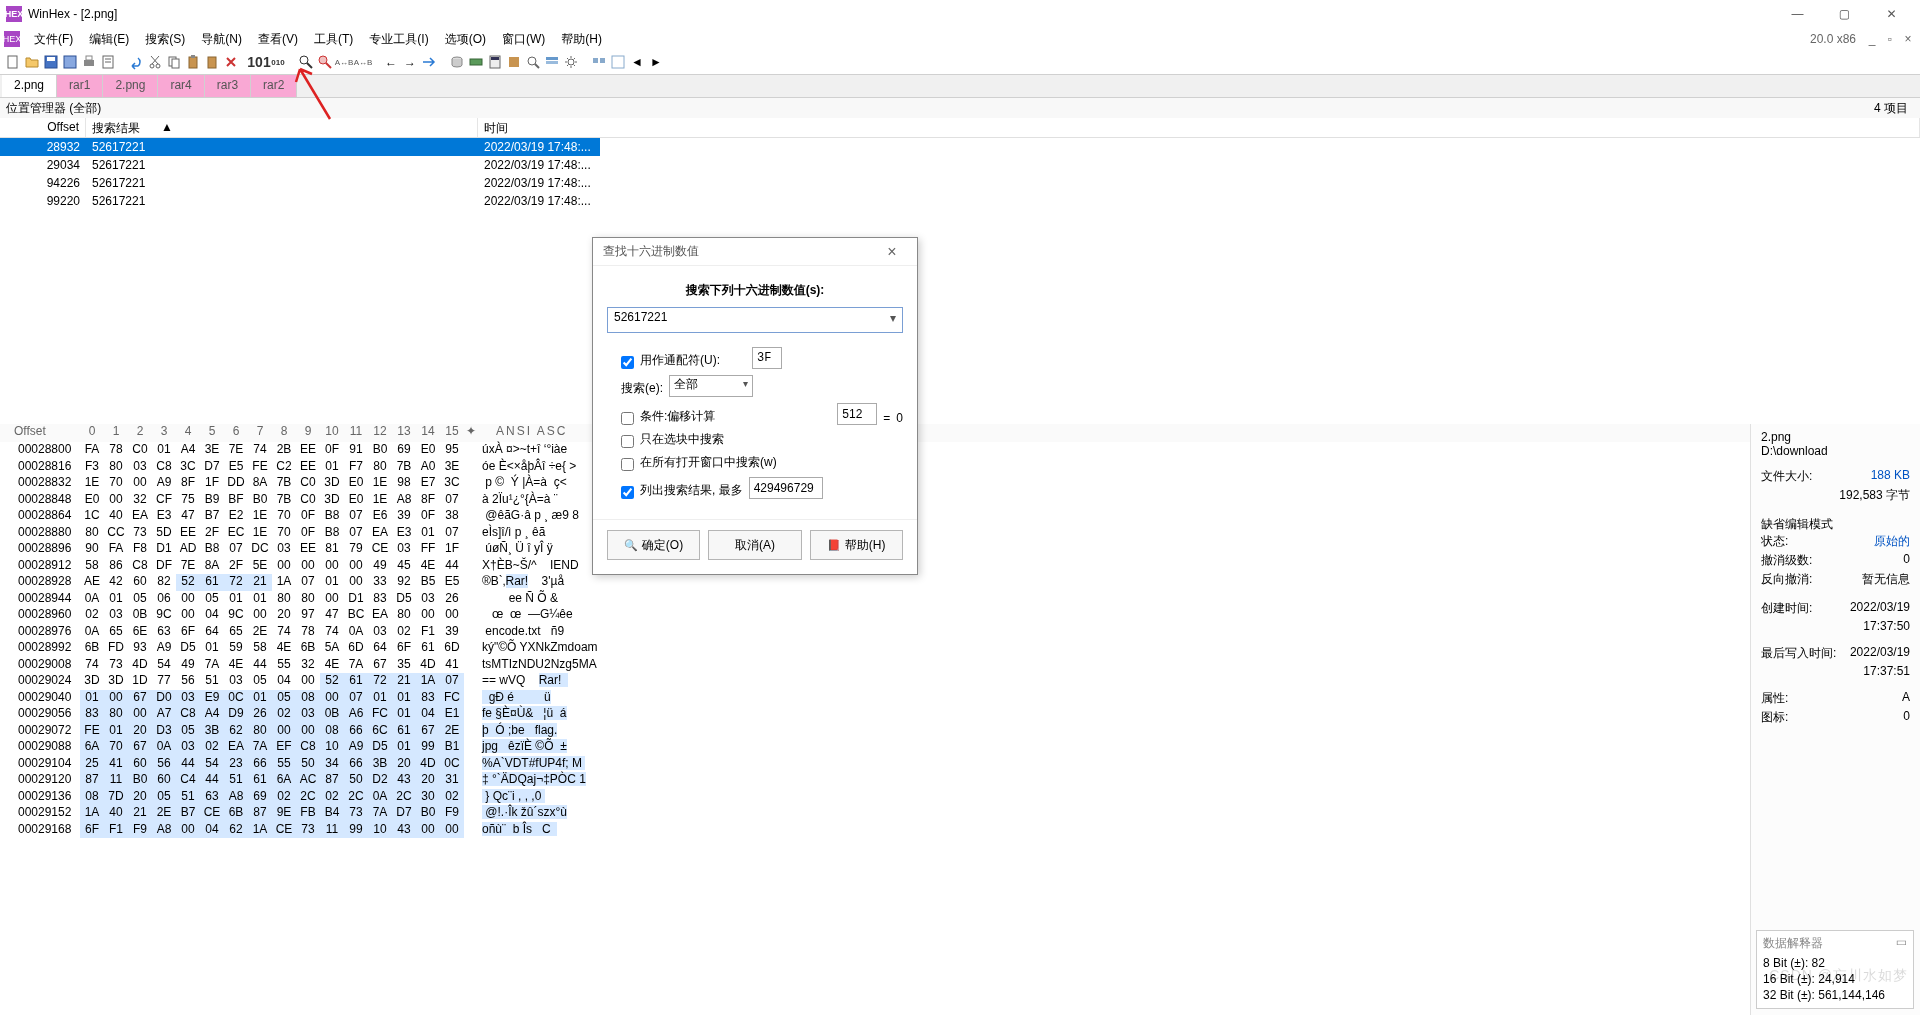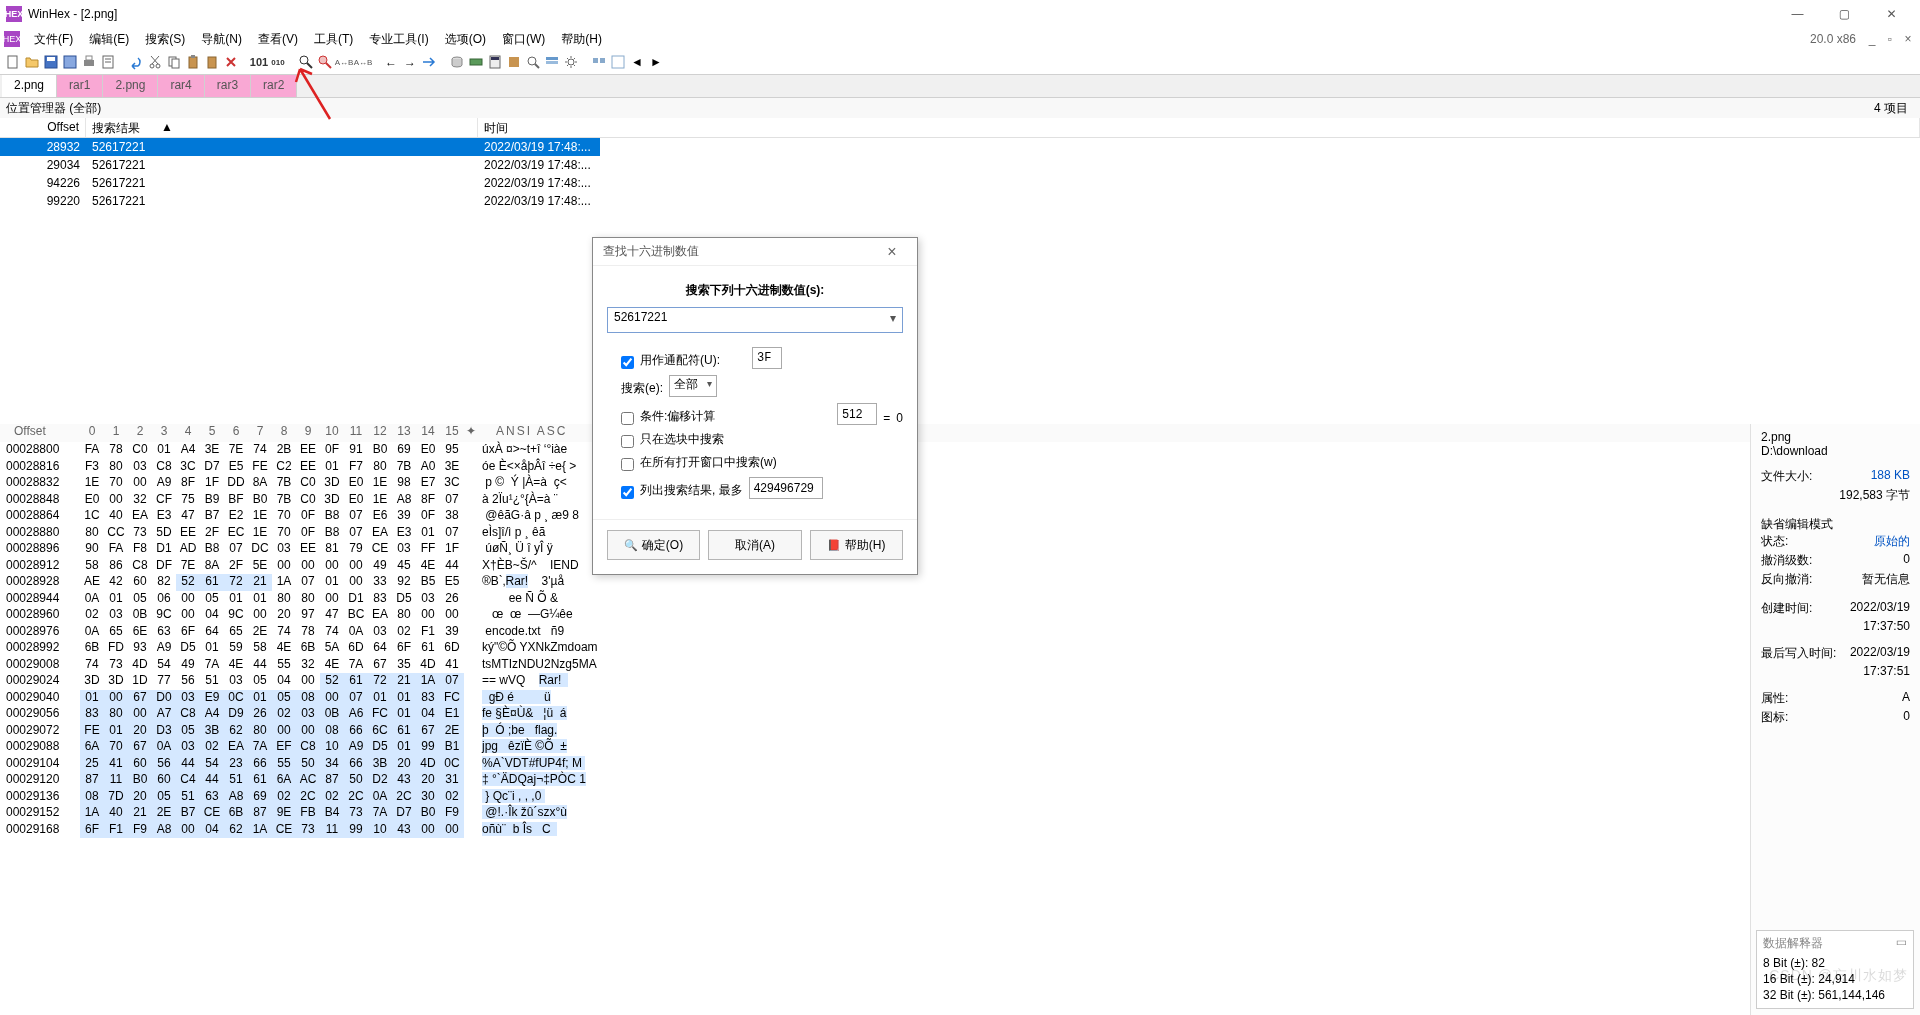--- a/index.html
+++ b/index.html
@@ -35,21 +35,21 @@
 table.res .rc1{width:86px;text-align:right}
 table.res .rc2{width:392px}
 .hexpane{position:absolute;left:0;top:424px;right:170px;bottom:0;background:#fff;font-family:Consolas,monospace;font-size:13px;overflow:hidden}
 .hexhdr{height:18px;display:flex;color:#666;background:#fafafa}
 .hexhdr .off{width:80px;padding-left:14px}
 .hexhdr .bytes{display:flex}
 .hexhdr .bytes span{width:24px;text-align:center}
 .hexhdr .asc{margin-left:18px;letter-spacing:2px}
 .hexrows{height:calc(100% - 18px)}
 .hexrow{height:16.5px;display:flex;color:#000}
-.hexrow .off{width:80px;color:#000;padding-left:6px}
+.hexrow .off{width:80px;color:#000;padding-left:18px}
 .hexrow .bytes{display:flex}
 .hexrow .bytes span{width:24px;text-align:center}
 .hexrow .bytes span.hl{background:#d5e8ff}
 .hexrow .asc{margin-left:18px;white-space:pre}
 .hexrow .asc .hl{background:#d5e8ff}
 .rpanel{position:absolute;right:0;top:424px;width:170px;bottom:0;background:#fcfcfc;border-left:1px solid #e0e0e0;padding:6px 10px;font-size:12px}
 .rpanel .ln{display:flex;justify-content:space-between;margin-bottom:2px}
 .rpanel .gap{height:10px}
 .rpanel .r{color:#0053c3;text-align:right}
 .interp{position:absolute;right:6px;bottom:6px;width:158px;background:#fff;border:1px solid #ccc;padding:4px 6px;font-size:12px}
@@ -170,21 +170,21 @@
       <svg viewBox="0 0 16 16">
         <rect x="4" y="3" width="8" height="11" fill="#c89450" stroke="#8a6530"></rect>
       </svg>
     </div>
   <div class="tbtn">
       <svg viewBox="0 0 16 16">
         <path d="M4 4l8 8M12 4l-8 8" stroke="#c33" stroke-width="2"></path>
       </svg>
     </div>
   <div class="tsep"></div>
-  <div class="tbtn" style="font-size:11px;color:#333;font-weight:bold">101</div>
+  <div class="tbtn" style="font-size:14px;color:#333;font-weight:bold">101</div>
   <div class="tbtn" style="font-size:8px;color:#333;font-weight:bold">010</div>
   <div class="tsep"></div>
   <div class="tbtn">
       <svg viewBox="0 0 16 16">
         <circle cx="6" cy="6" r="4" fill="none" stroke="#333"></circle>
         <line x1="9" y1="9" x2="14" y2="14" stroke="#333" stroke-width="2"></line>
       </svg>
     </div>
   <div class="tbtn">
       <svg viewBox="0 0 16 16">
@@ -940,21 +940,21 @@
     <div class="dlbl">搜索下列十六进制数值(s):</div>
     <div class="dcombo"><span>52617221</span></div>
     <div class="opts">
       <div class="orow">
         <input type="checkbox" checked="" style="">
         <span>用作通配符(U):</span>
         <input type="text" style="width: 30px; margin-left: 26px; font-family: Liberation Mono, monospace;" value="3F">
       </div>
       <div class="orow">
         <span>搜索(e):</span>
-        <div class="dsel" style="width:48px"><span>全部</span></div>
+        <div class="dsel" style="width:84px"><span>全部</span></div>
       </div>
       <div class="orow">
         <input type="checkbox" style="">
         <span>条件:偏移计算</span>
         <input type="text" style="width: 40px; margin-left: auto;" value="512">
         <span>=</span>
         <span>0</span>
       </div>
       <div class="orow">
         <input type="checkbox" style="">

